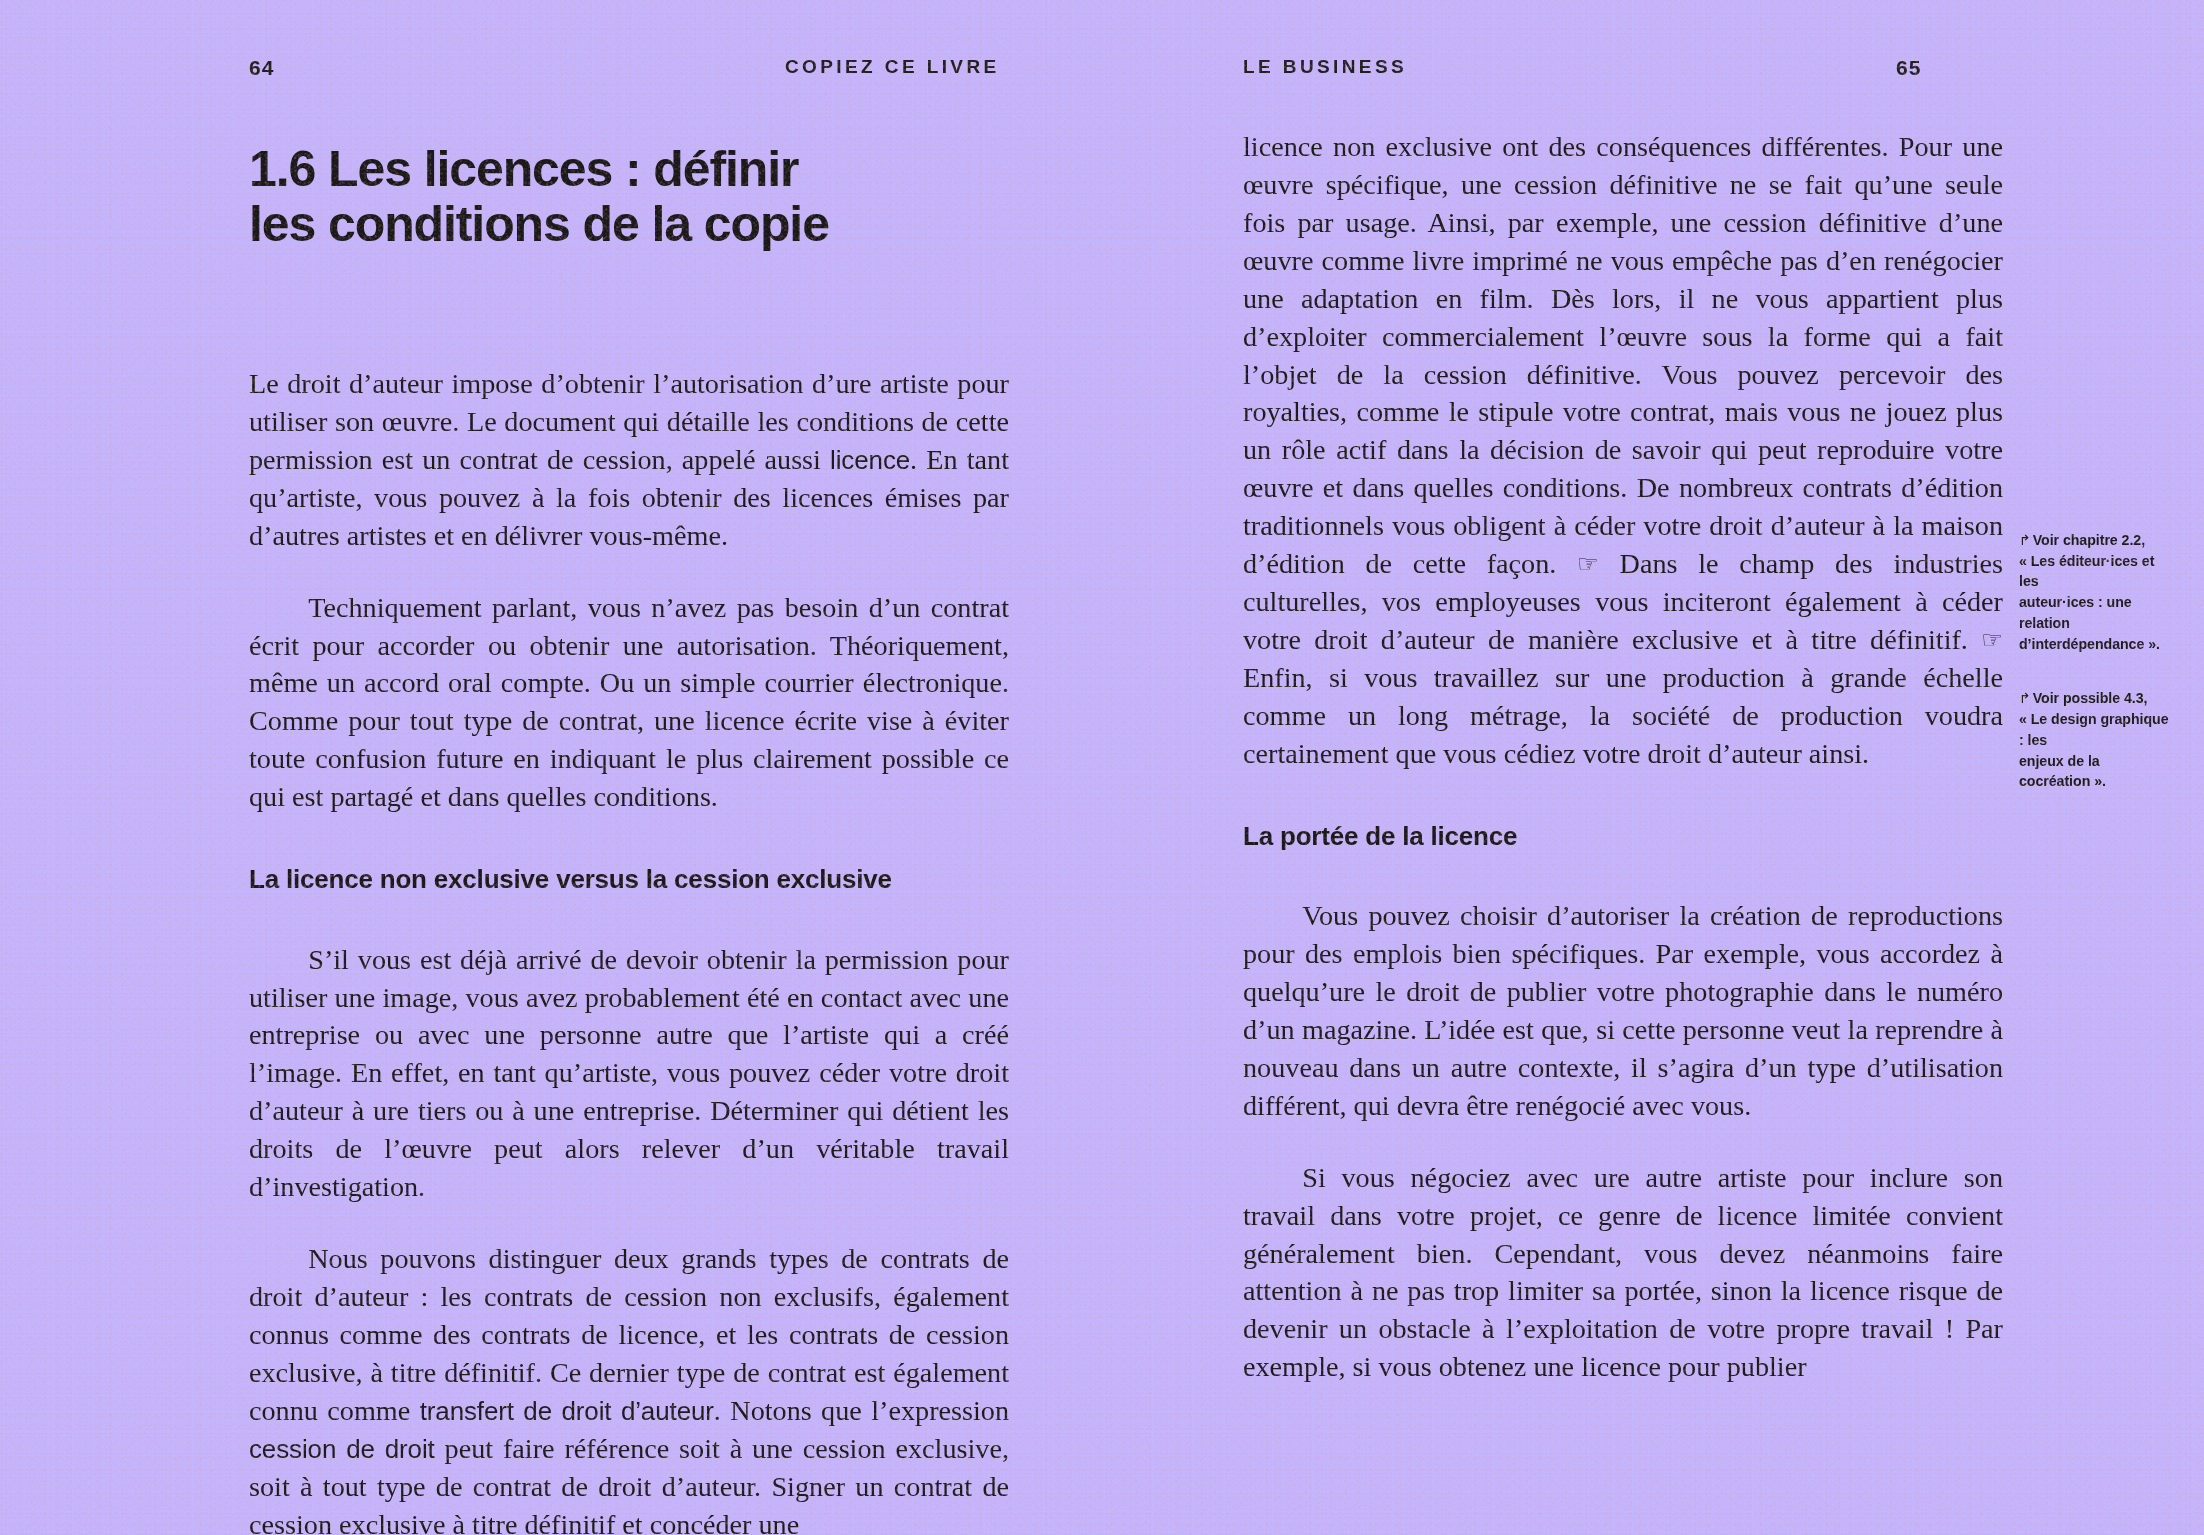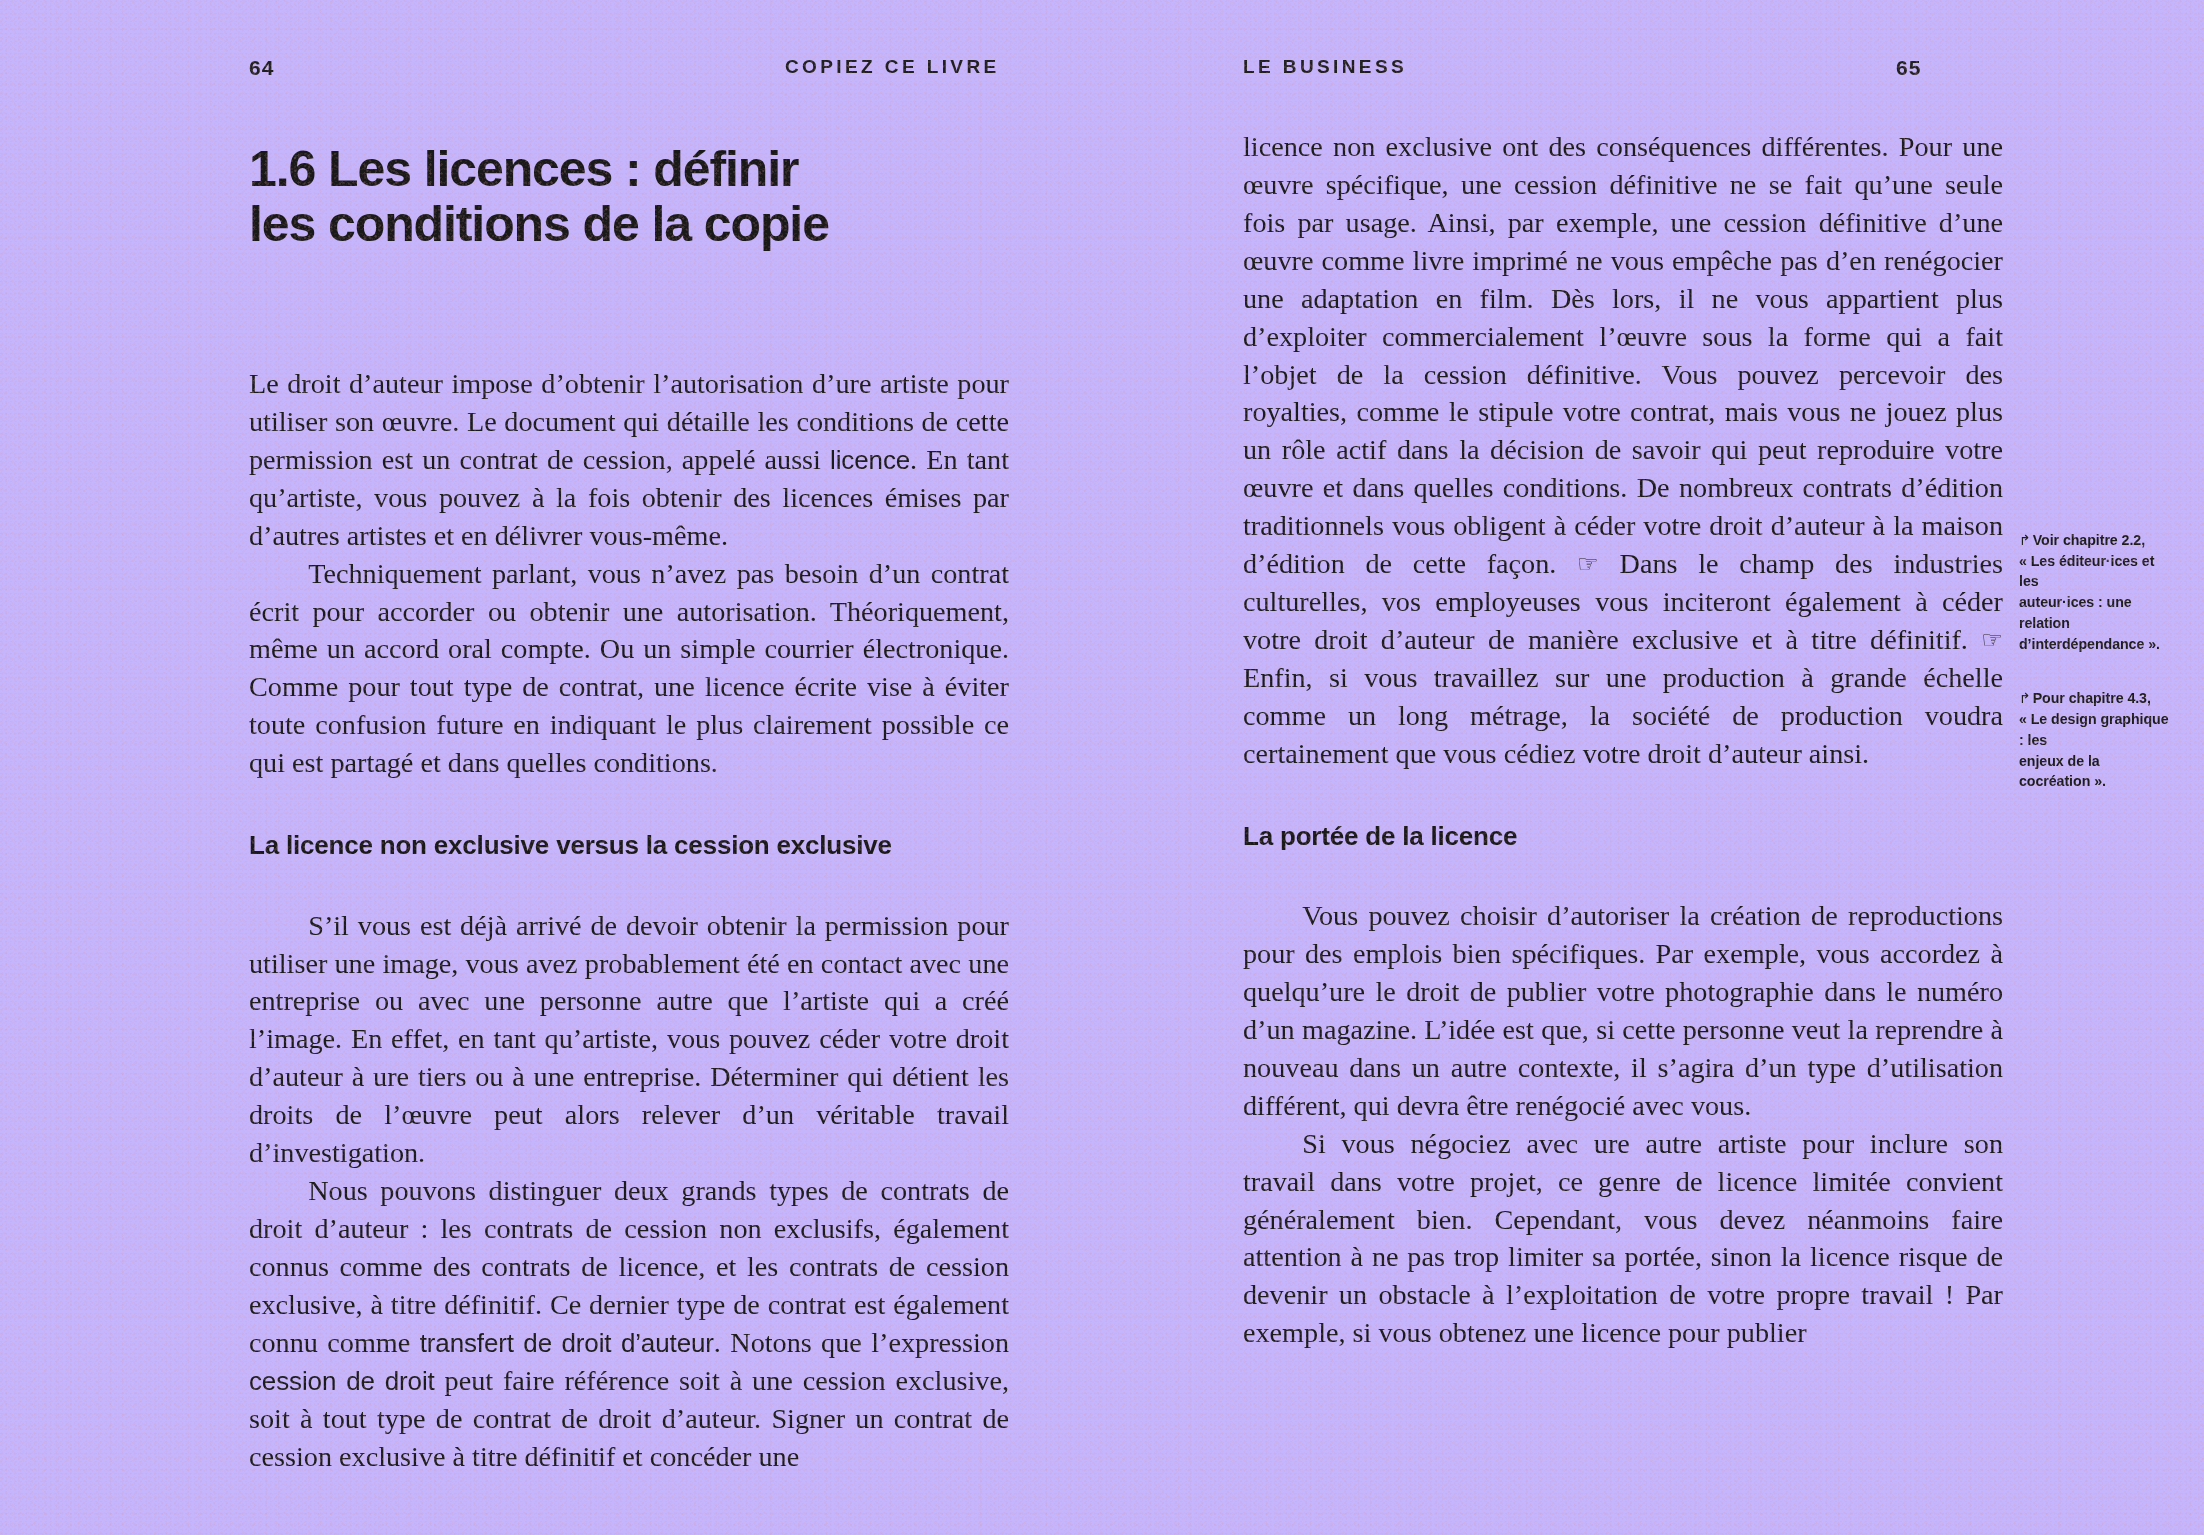--- a/index.html
+++ b/index.html
@@ -109,21 +109,21 @@
     text-justify: inter-word;
     hyphens: manual;
   }
   #col-left  { left: 249px; top: 365px;  width: 760px; }
   #col-right { left: 1243px; top: 128px; width: 760px; }
 
   .col p {
     margin: 0;
     text-indent: 0;
   }
-  .col p + p { text-indent: 2.1em; }
+  .col p + p { text-indent: 2.1em; margin-top: 34px; }
 
   .subhead {
     font-family: "Liberation Sans", "DejaVu Sans", sans-serif;
     font-weight: 700;
     font-size: 26px;
     letter-spacing: -0.2px;
     line-height: 1.25;
     margin: 47px 0 45px 0 !important;
     text-align: left;
     text-indent: 0 !important;
@@ -207,20 +207,20 @@
     </div>
 
     <aside id="margin-notes">
       <div class="note">
         <span class="note-hand">↰</span><span>Voir chapitre 2.2,</span><br>
         <span>« Les éditeur·ices et les</span><br>
         <span>auteur·ices : une relation</span><br>
         <span>d’interdépendance ».</span>
       </div>
       <div class="note">
-        <span class="note-hand">↰</span><span>Pour chapitre 4.3,</span><br>
+        <span class="note-hand">↰</span><span>Voir possible 4.3,</span><br>
         <span>« Le design graphique : les</span><br>
         <span>enjeux de la cocréation ».</span>
       </div>
     </aside>
 
   </div>
 </div>
 
 </body></html>

